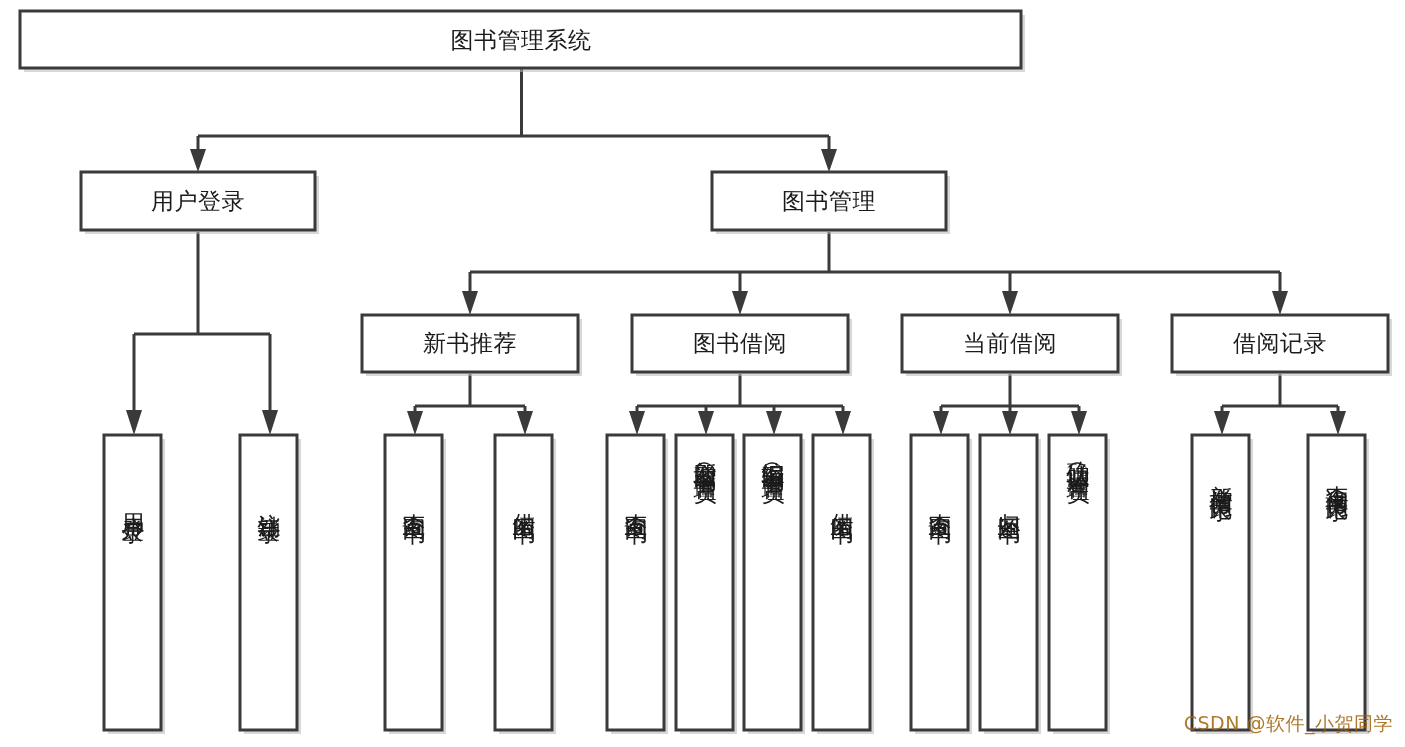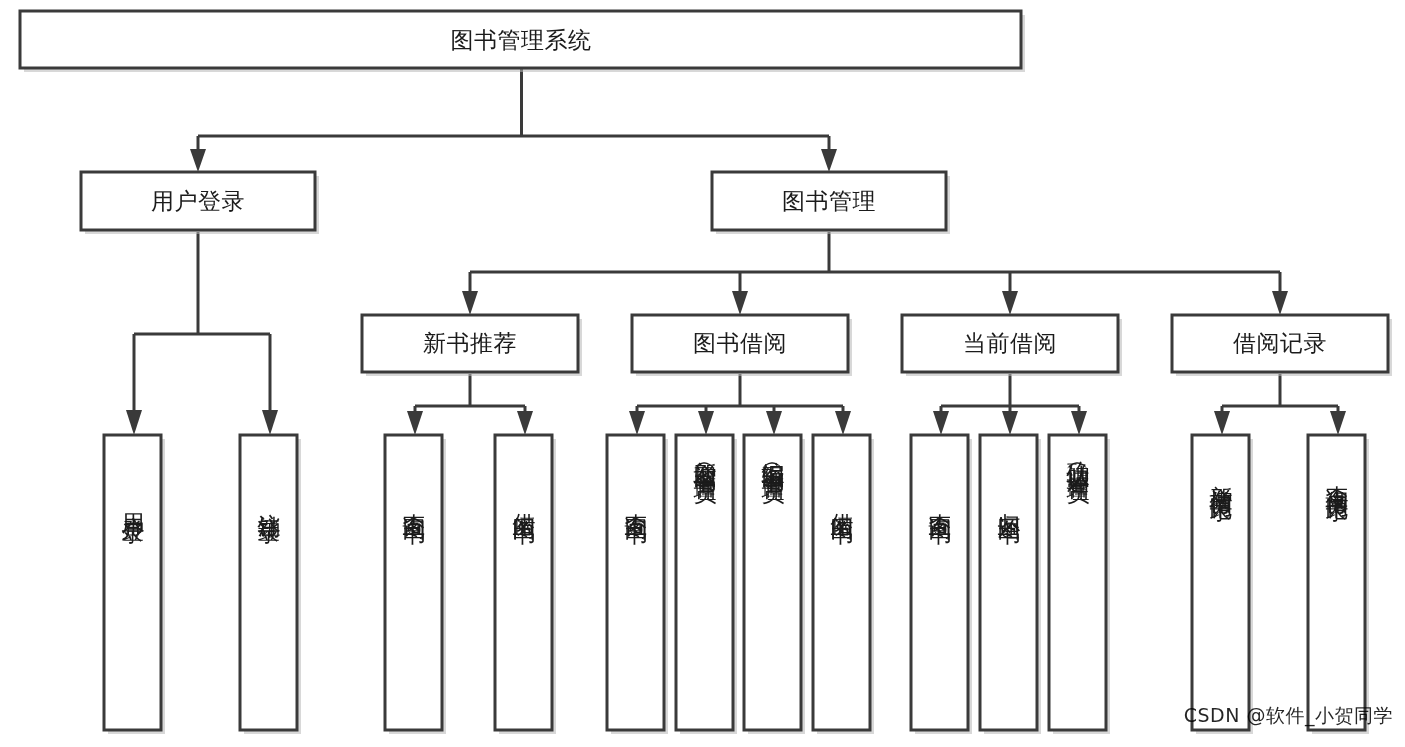--- a/index.html
+++ b/index.html
@@ -67,24 +67,24 @@
     font-family: "DejaVu Sans", "Liberation Sans", sans-serif;
     font-size: 23px;
     line-height: 1.12;
     color: #1b1b1b;
     letter-spacing: 3px;
     white-space: nowrap;
   }
   .watermark {
     position: absolute;
     right: 12px;
-    bottom: 18px;
+    bottom: 10px;
     font-family: "DejaVu Sans", "Liberation Sans", sans-serif;
     font-size: 19px;
-    color: #000000;
+    color: #a16207;
     opacity: 0.85;
     white-space: nowrap;
     letter-spacing: 0.5px;
   }
 </style>
 </head>
 <body>
 
 <div id="diagram-root">
 

